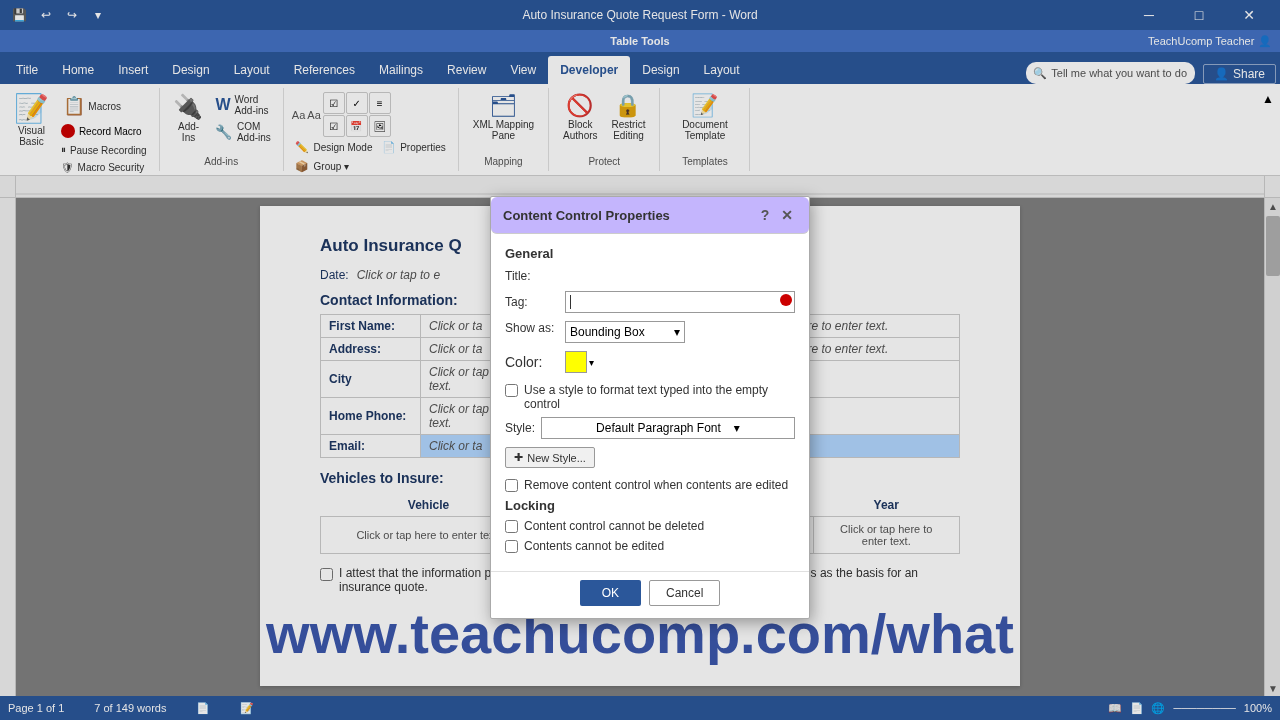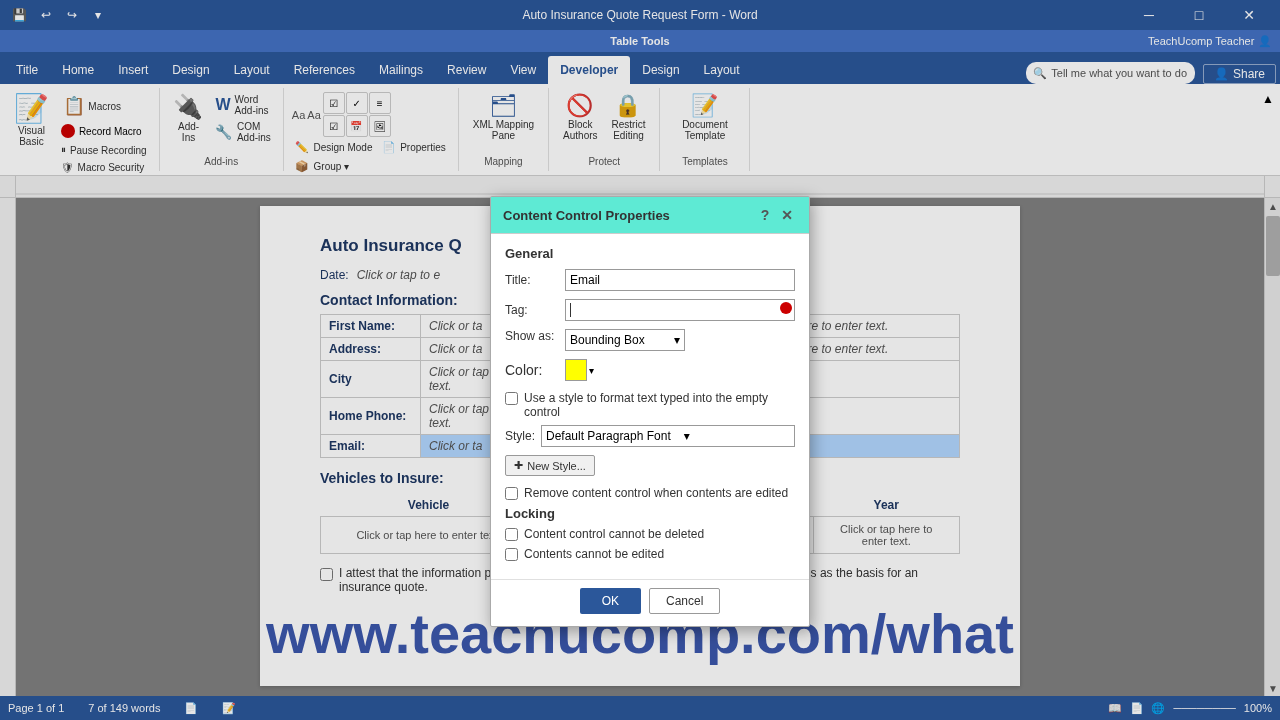--- a/index.html
+++ b/index.html
@@ -115,21 +115,21 @@
 
     
     .status-bar {
       background: #2b579a;
       height: 24px;
       display: flex;
       align-items: center;
       padding: 0 8px;
       color: white;
       font-size: 11px;
-      gap: 24px;
+      gap: 30px;
     }
     .status-right { margin-left: auto; display: flex; align-items: center; gap: 8px; }
 
     
     .watermark {
       position: absolute;
       bottom: 30px;
       left: 0;
       right: 0;
       text-align: center;
@@ -156,50 +156,51 @@
       top: 180px;
       left: 490px;
       width: 320px;
       background: white;
       border: 1px solid #aaa;
       box-shadow: 2px 4px 16px rgba(0,0,0,0.35);
       z-index: 200;
       border-radius: 2px;
     }
     .dialog-title-bar {
-      background: #5eead4;
+      background: #c4b5fd;
       padding: 8px 12px;
       display: flex;
       align-items: center;
       justify-content: space-between;
       border-bottom: 1px solid #ccc;
       font-size: 13px;
       font-weight: 600;
       color: #333;
+      border-radius: 6px;
     }
     .dialog-title-icons { display: flex; gap: 2px; }
     .dialog-icon-btn { width: 20px; height: 20px; display: flex; align-items: center; justify-content: center; cursor: pointer; font-size: 14px; color: #555; }
     .dialog-body { padding: 12px 14px; }
     .dialog-section-label { font-size: 13px; font-weight: 600; color: #333; margin-bottom: 8px; }
     .form-row { display: flex; align-items: center; margin-bottom: 8px; }
     .form-row label { width: 60px; font-size: 12px; color: #333; }
     .form-input { flex: 1; height: 22px; border: 1px solid #999; padding: 2px 4px; font-size: 12px; }
     .form-row-show { display: flex; align-items: flex-start; margin-bottom: 8px; }
     .form-row-show label { width: 60px; font-size: 12px; color: #333; }
     .show-as-select { border: 1px solid #999; background: white; padding: 2px 4px; font-size: 12px; display: flex; align-items: center; gap: 4px; min-width: 120px; cursor: pointer; height: 22px; }
     .color-row { display: flex; align-items: center; margin-bottom: 10px; }
     .color-row label { width: 60px; font-size: 14px; color: #333; }
     .color-swatch { width: 22px; height: 22px; background: #ffff00; border: 1px solid #999; cursor: pointer; }
     .color-dropdown { font-size: 10px; margin-left: 2px; cursor: pointer; }
 
     .checkbox-row { display: flex; align-items: flex-start; gap: 6px; margin-bottom: 6px; font-size: 12px; color: #333; }
     .checkbox-row input[type=checkbox] { margin-top: 1px; }
     .style-row { display: flex; align-items: center; margin-bottom: 8px; margin-top: 4px; }
     .style-row label { width: 40px; font-size: 12px; color: #333; }
-    .style-select { flex: 1; border: 1px solid #999; background: white; padding: 8px 4px; font-size: 12px; display: flex; align-items: center; justify-content: flex-start; height: 22px; cursor: pointer; gap: 13px; }
+    .style-select { flex: 1; border: 1px solid #999; background: white; padding: 8px 4px; font-size: 12px; display: flex; align-items: center; justify-content: center; height: 22px; cursor: pointer; gap: 13px; }
     .new-style-btn { display: flex; align-items: center; gap: 4px; padding: 3px 8px; border: 1px solid #999; background: #f0f0f0; font-size: 11px; cursor: pointer; color: #333; border-radius: 2px; margin-bottom: 10px; }
     .locking-label { font-size: 13px; font-weight: 600; color: #333; margin-bottom: 6px; }
     .dialog-footer { display: flex; justify-content: center; gap: 8px; padding: 8px 14px 12px; border-top: 1px solid #e0e0e0; }
     .btn-ok { background: #2b579a; color: white; border: none; padding: 5px 22px; font-size: 12px; cursor: pointer; border-radius: 2px; }
     .btn-cancel { background: white; color: #333; border: 1px solid #999; padding: 5px 16px; font-size: 12px; cursor: pointer; border-radius: 2px; }
 
     .tag-cursor { width: 1px; height: 14px; background: #333; display: inline-block; vertical-align: middle; animation: blink 1s step-end infinite; }
     @keyframes blink { 0%, 100% { opacity: 1; } 50% { opacity: 0; } }
 
     .red-dot { width: 12px; height: 12px; background: #c00; border-radius: 50%; display: inline-block; position: absolute; top: 2px; right: 2px; }
@@ -501,21 +502,20 @@
     <div class="dialog-title-icons">
       <div class="dialog-icon-btn">?</div>
       <div class="dialog-icon-btn">✕</div>
     </div>
   </div>
   <div class="dialog-body">
     <div class="dialog-section-label">General</div>
 
     <div class="form-row">
       <label>Title:</label>
-      <input type="text" class="form-input" value="Email" style="">
     </div>
 
     <div class="form-row">
       <label>Tag:</label>
       <div class="tag-input-wrapper">
         <span class="tag-cursor"></span>
         <div class="red-dot"></div>
       </div>
     </div>
 

